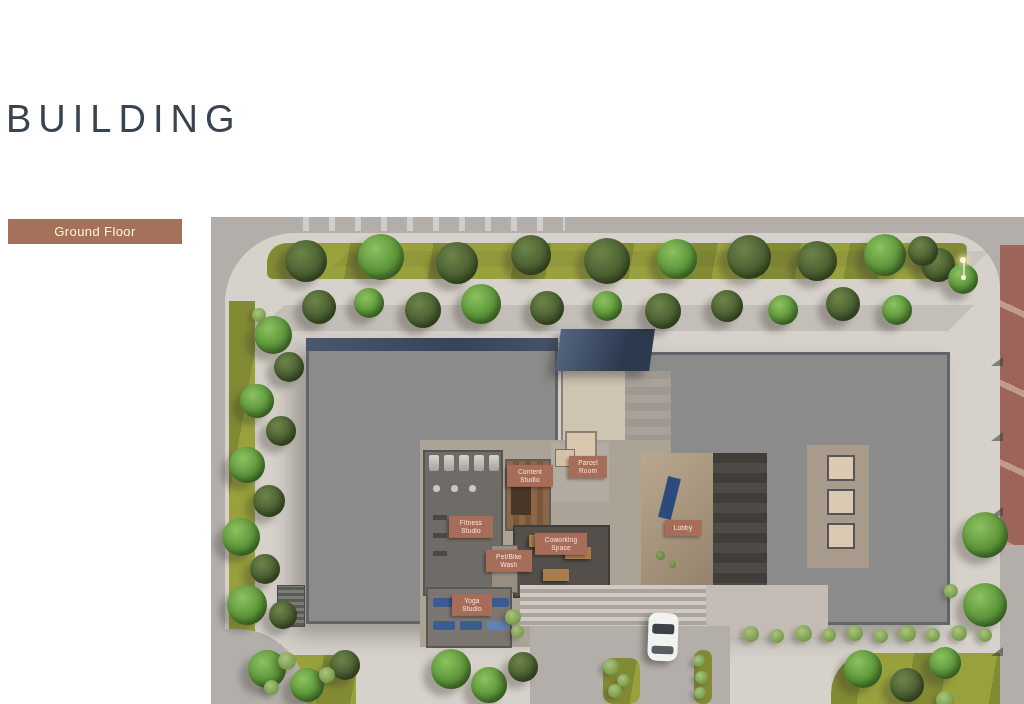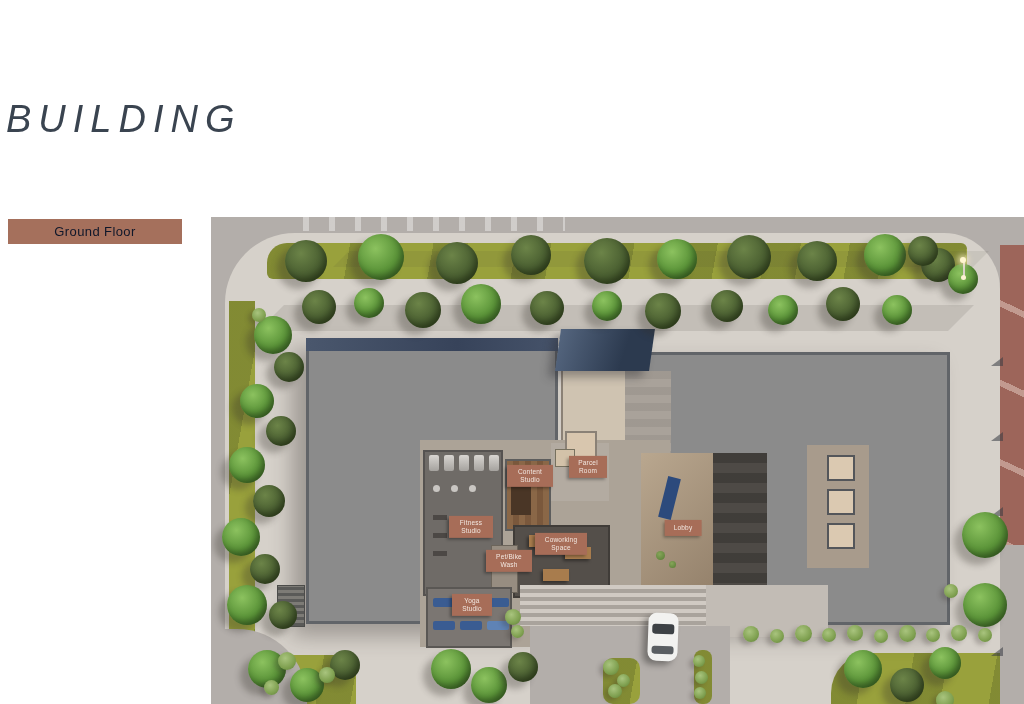--- a/index.html
+++ b/index.html
@@ -3,21 +3,21 @@
 <meta charset="utf-8">
 <style>
   html,body{margin:0;padding:0;background:#ffffff;}
   body{width:1024px;height:704px;position:relative;overflow:hidden;
        font-family:"Liberation Sans", sans-serif;}
 
   
   .page-title{position:absolute;left:6px;top:96px;color:#3a4450;
     font-size:38px;font-weight:300;letter-spacing:7px;line-height:46px;}
   .floor-tab{position:absolute;left:8px;top:219px;width:174px;height:25px;
-    background:#a5705c;color:#0f172a;font-size:13px;letter-spacing:.4px;
+    background:#a5705c;color:#fef9c3;font-size:13px;letter-spacing:.4px;
     display:flex;align-items:center;justify-content:center;cursor:pointer;}
 
   
   #plan{position:absolute;left:211px;top:217px;width:813px;height:487px;
     background:#b3aeaa;overflow:hidden;}
   #plan *{position:absolute;}
 
   .sidewalk{left:14px;top:16px;width:775px;height:471px;background:#d6d1ca;
     border-radius:70px 56px 0 0;}
   .crosswalk{left:92px;top:0;width:262px;height:14px;
@@ -112,21 +112,21 @@
 
   .label-tag{transform:translate(-50%,-50%);background:#a76d58;color:#f2e7e0;
     font-size:6.5px;line-height:1.25;padding:3px 4px;text-align:center;letter-spacing:.2px;
     box-shadow:-2px 2px 3px rgba(0,0,0,.35);z-index:30;}
   .z5{z-index:5}.z6{z-index:6}.z7{z-index:7}.z8{z-index:8}.z10{z-index:10}
   .z18{z-index:18}.z26{z-index:26}
 </style>
 </head>
 <body>
 
-<h1 class="page-title" style="margin:0;font-style:italic;">
+<h1 class="page-title" style="margin:0;">
   <span style="display:block">BUILDING</span>
 </h1>
 
 <div class="floor-tab">Ground Floor</div>
 
 <div id="plan">
 
   <div class="sidewalk"></div>
   <div class="crosswalk"></div>
   <div class="redroad"></div>

